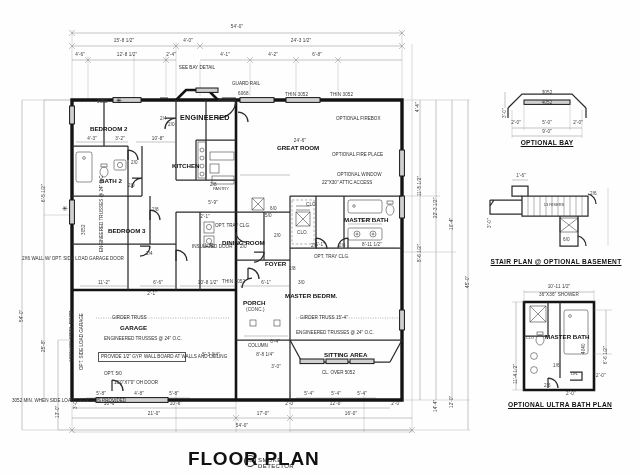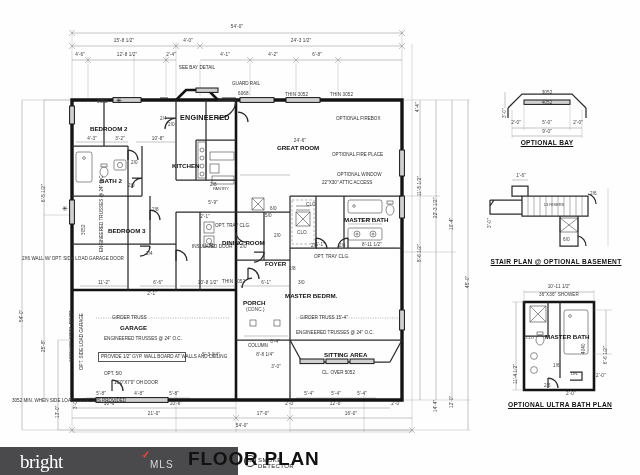--- a/index.html
+++ b/index.html
@@ -533,25 +533,20 @@
 <div class="t tiny" style="left:571px;top:372px;">LIN.</div>
 <div class="t dim" style="left:553px;top:364px;">1/6</div>
 <div class="t dim" style="left:544px;top:384px;">2/6</div>
 <div class="t dim rot" style="left:582px;top:340px;transform:rotate(-90deg) translate(-14px,0);">4040</div>
 <div class="t dim rot" style="left:514px;top:360px;transform:rotate(-90deg) translate(-24px,0);">11'-4 1/2"</div>
 <div class="t dim rot" style="left:604px;top:344px;transform:rotate(-90deg) translate(-20px,0);">6'-6 1/2"</div>
 <div class="t dim" style="left:596px;top:374px;">2'-0"</div>
 <div class="t dim" style="left:566px;top:392px;">2'-0"</div>
 <div class="t cap ctr" style="left:560px;top:402px;">OPTIONAL ULTRA BATH PLAN</div>
 
-<div id="logo">
-  <span class="bw">bright</span>
-  <span class="tick"></span>
-  <span class="mls">MLS</span>
-</div>
 
 <div id="sd">
   <span class="circ">SD</span>
   <span class="lbl">SMOKE DETECTOR</span>
 </div>
 
 <div id="title">FLOOR PLAN</div>
 
 </div>
 

